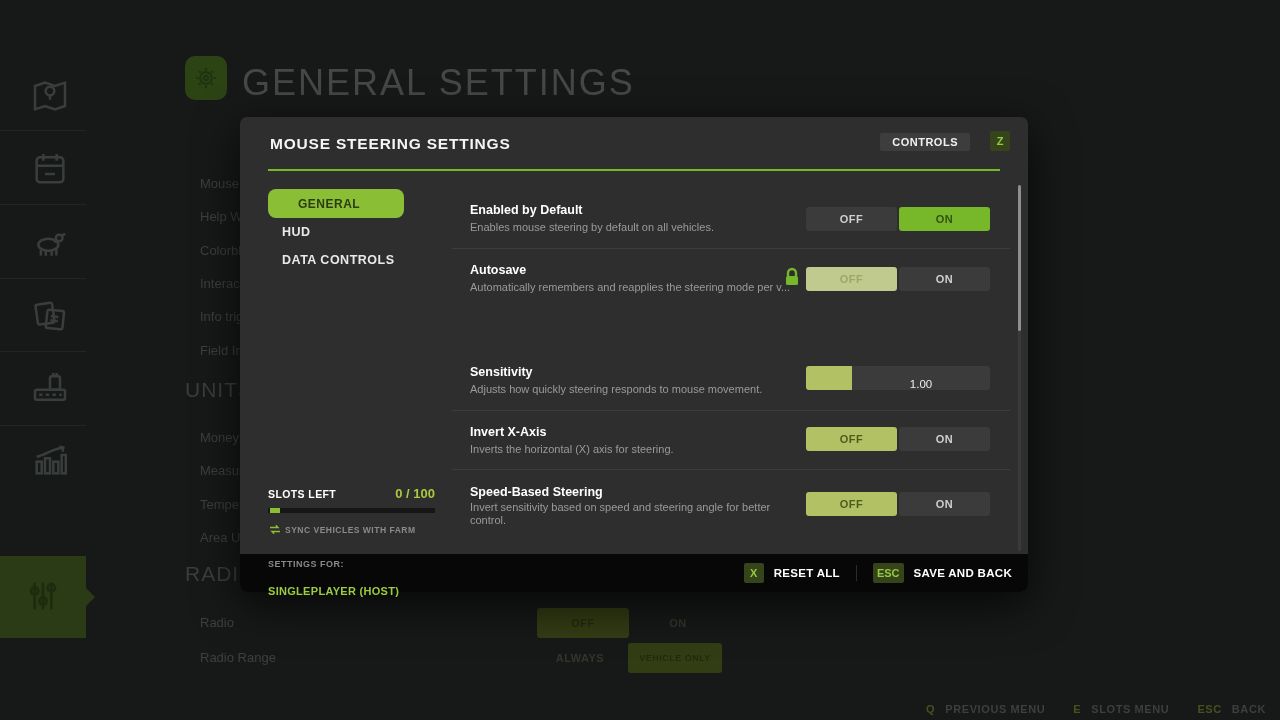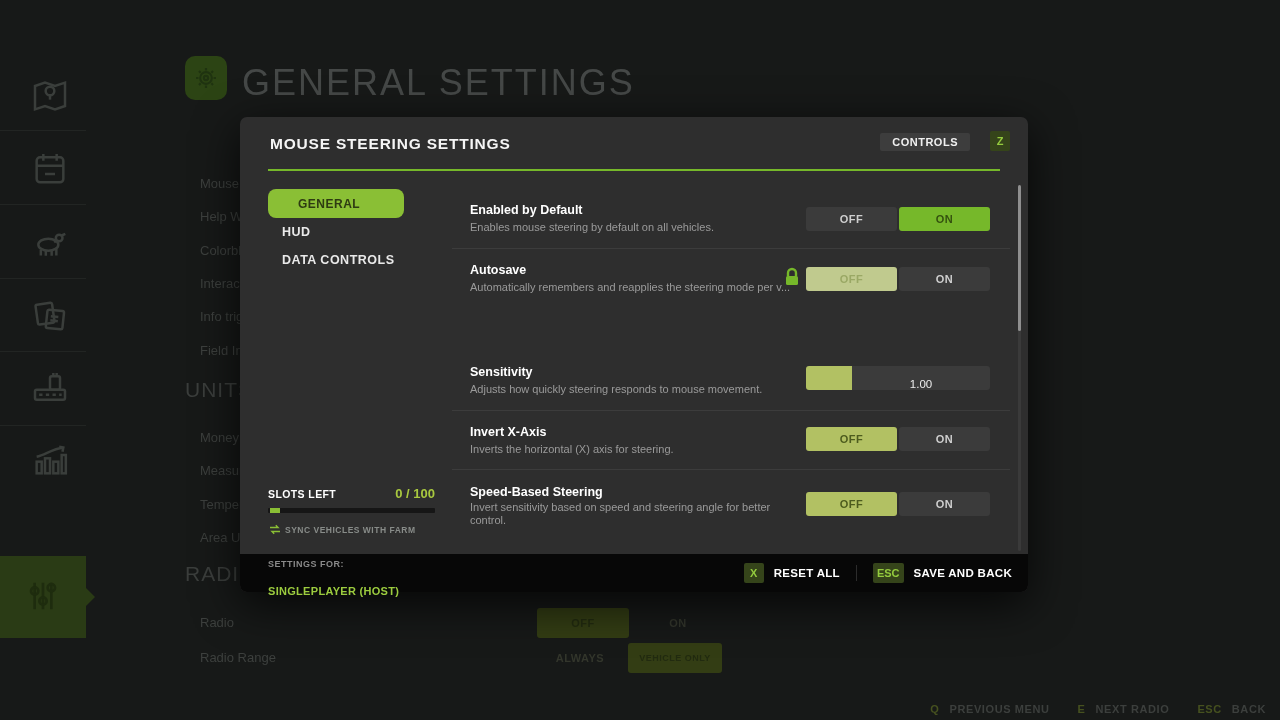--- a/index.html
+++ b/index.html
@@ -175,21 +175,21 @@
   <div class="bg-btn filled" style="left:537px;top:608px;width:92px">OFF</div>
   <div class="bg-btn plain" style="left:653px;top:608px;width:50px">ON</div>
   <div class="bg-radio-label" style="top:650px">Radio Range</div>
   <div class="bg-btn plain" style="left:545px;top:643px;width:70px">ALWAYS</div>
   <div class="bg-btn filled" style="left:628px;top:643px;width:94px;font-size:9px">VEHICLE ONLY</div>
 
   <div class="bg-footer">
     <span class="key">Q</span>
     <span class="lbl">PREVIOUS MENU</span>
     <span class="key">E</span>
-    <span class="lbl">NEXT RADIO</span>
+    <span class="lbl">SLOTS MENU</span>
     <span class="key">ESC</span>
     <span class="lbl">BACK</span>
   </div>
 </div>
 
 <div id="modal">
 
   <div class="m-title">MOUSE STEERING SETTINGS</div>
   <div class="controls-group">
     <span class="controls-chip">CONTROLS</span>

